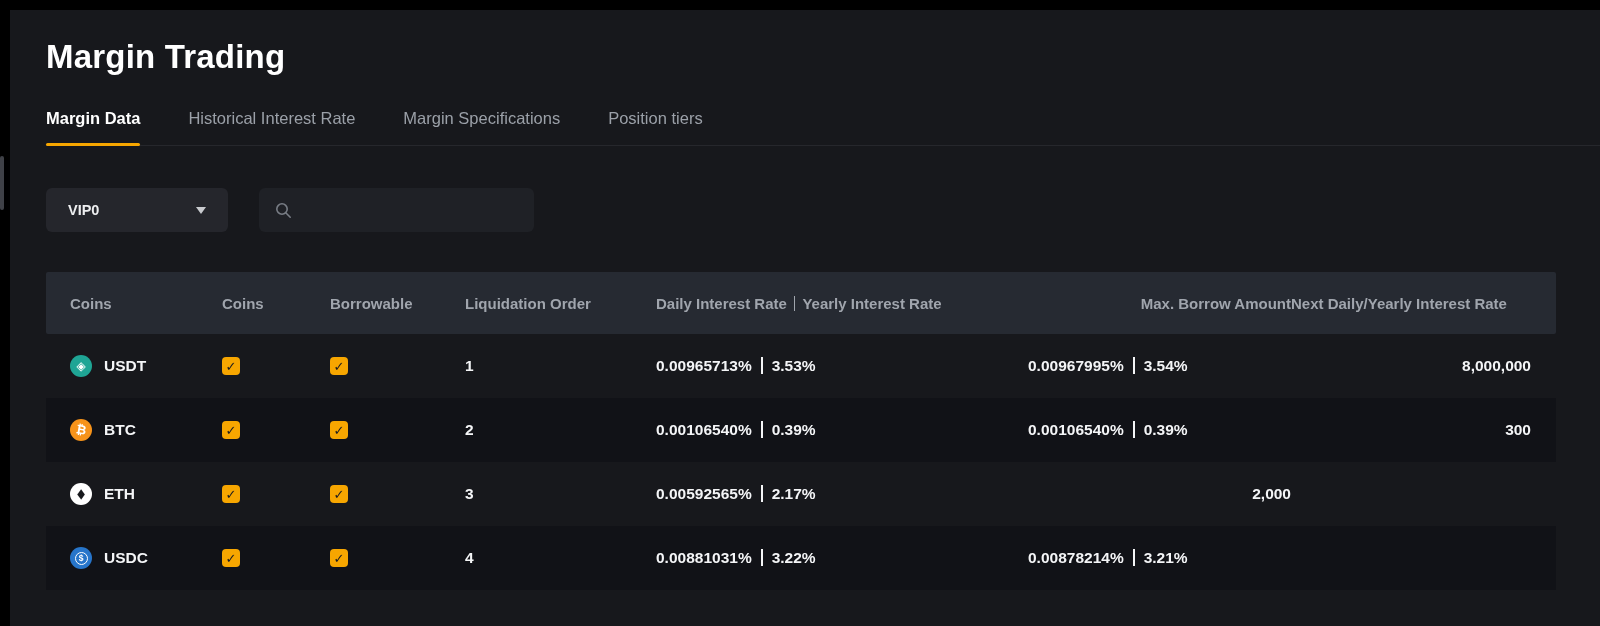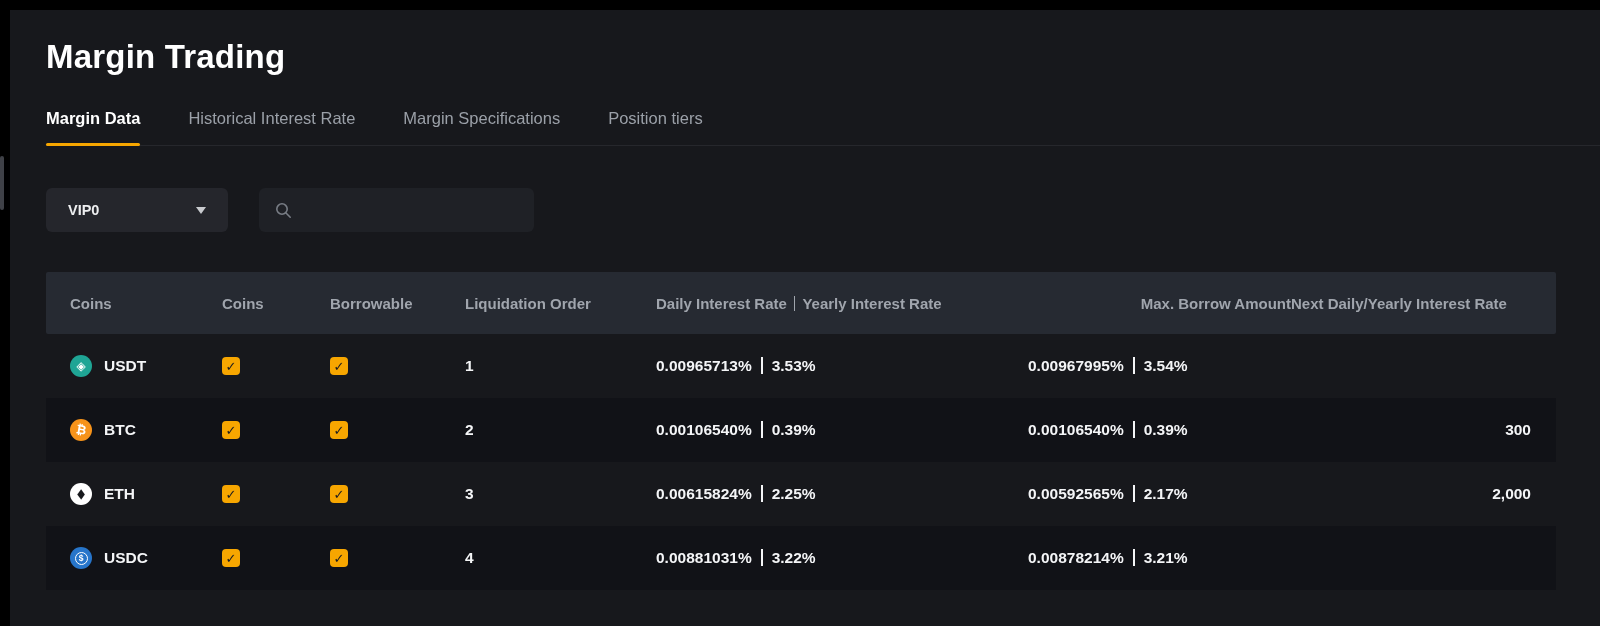--- a/index.html
+++ b/index.html
@@ -94,20 +94,21 @@
               <span class="coin-icon" style="background:#1FA595">
                 <span class="glyph usdt" style="color:#FFFFFF">◈</span>
               </span>
               <span>USDT</span>
             </div>
             <div class="cell"><span class="checkbox checked"></span></div>
             <div class="cell"><span class="checkbox checked"></span></div>
             <div class="cell">1</div>
             <div class="cell"><span>0.00965713%</span><span class="pipe"></span><span>3.53%</span></div>
             <div class="cell"><span>0.00967995%</span><span class="pipe"></span><span>3.54%</span></div>
+            <div class="cell max-cell">8,000,000</div>
           </div>
           <div class="row alt">
             <div class="cell coin-cell">
               <span class="coin-icon" style="background:#F7931A">
                 <span class="glyph btc" style="color:#FFFFFF">₿</span>
               </span>
               <span>BTC</span>
             </div>
             <div class="cell"><span class="checkbox checked"></span></div>
             <div class="cell"><span class="checkbox checked"></span></div>
@@ -119,21 +120,20 @@
           <div class="row">
             <div class="cell coin-cell">
               <span class="coin-icon" style="background:#FFFFFF">
                 <span class="glyph eth" style="color:#17181C">◆</span>
               </span>
               <span>ETH</span>
             </div>
             <div class="cell"><span class="checkbox checked"></span></div>
             <div class="cell"><span class="checkbox checked"></span></div>
             <div class="cell">3</div>
-            <div class="cell"><span>0.00615824%</span><span class="pipe"></span><span>2.25%</span></div>
             <div class="cell"><span>0.00592565%</span><span class="pipe"></span><span>2.17%</span></div>
             <div class="cell max-cell">2,000</div>
           </div>
           <div class="row alt">
             <div class="cell coin-cell">
               <span class="coin-icon" style="background:#2775CA">
                 <span class="glyph usdc" style="color:#FFFFFF">$</span>
               </span>
               <span>USDC</span>
             </div>

